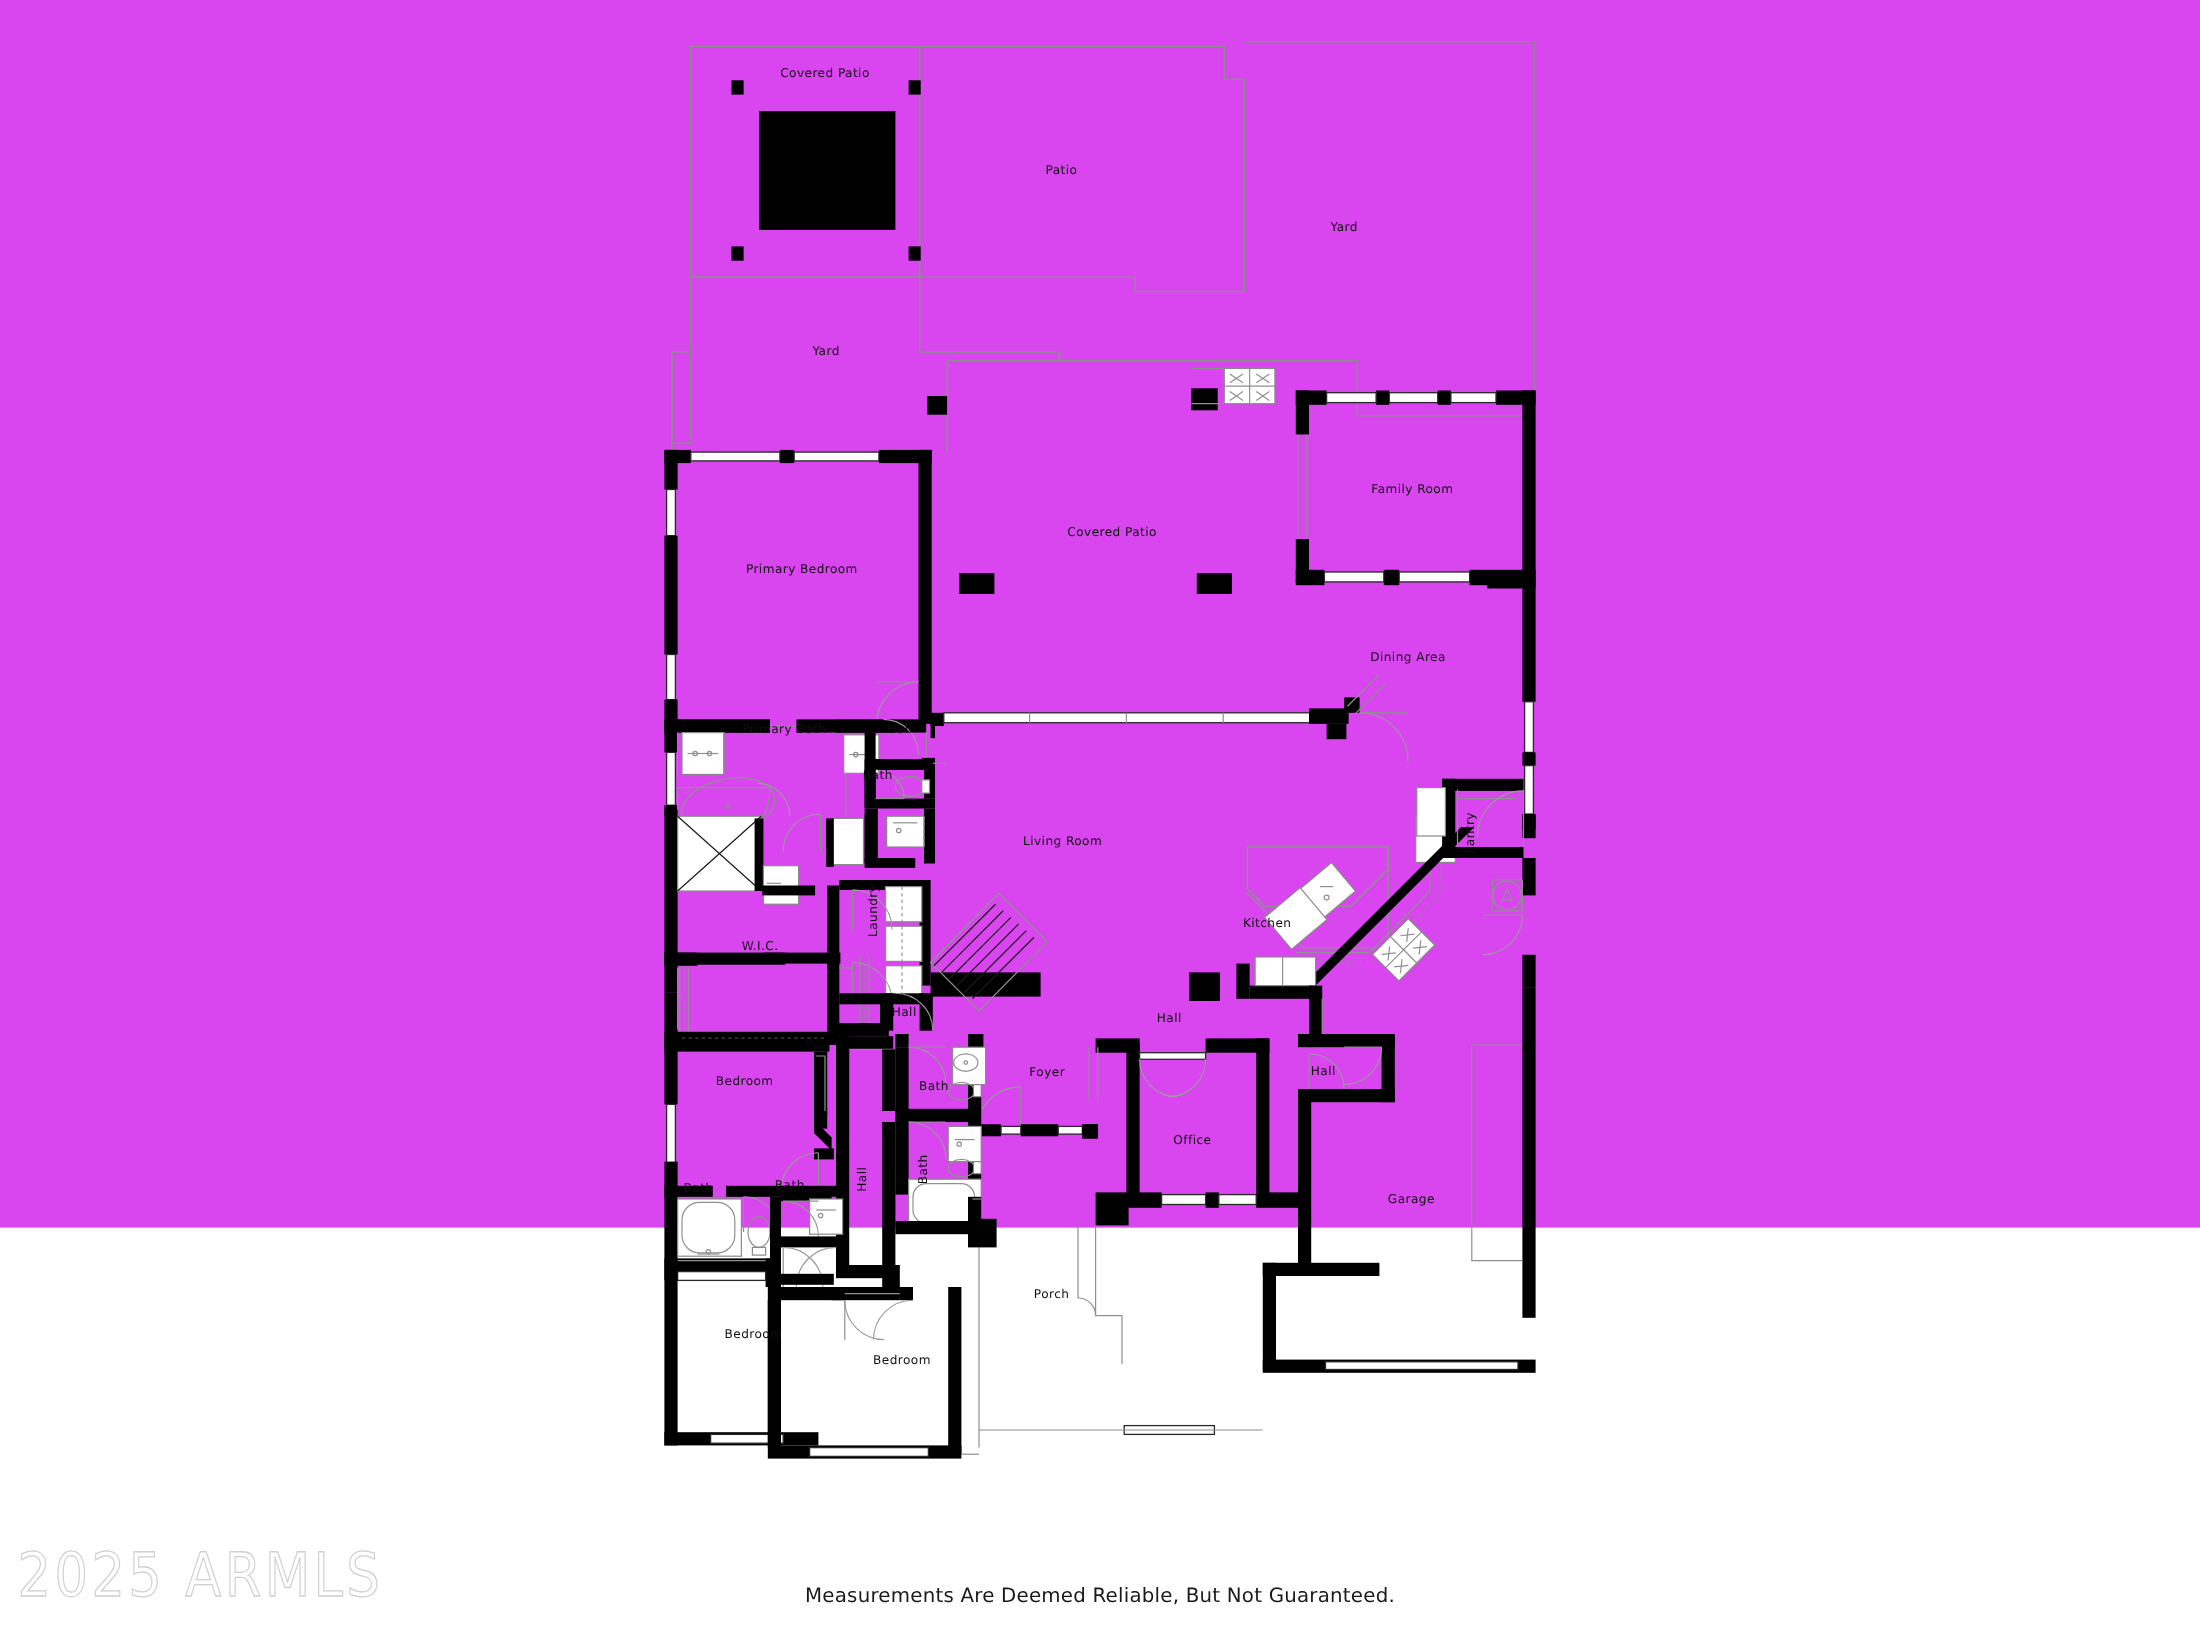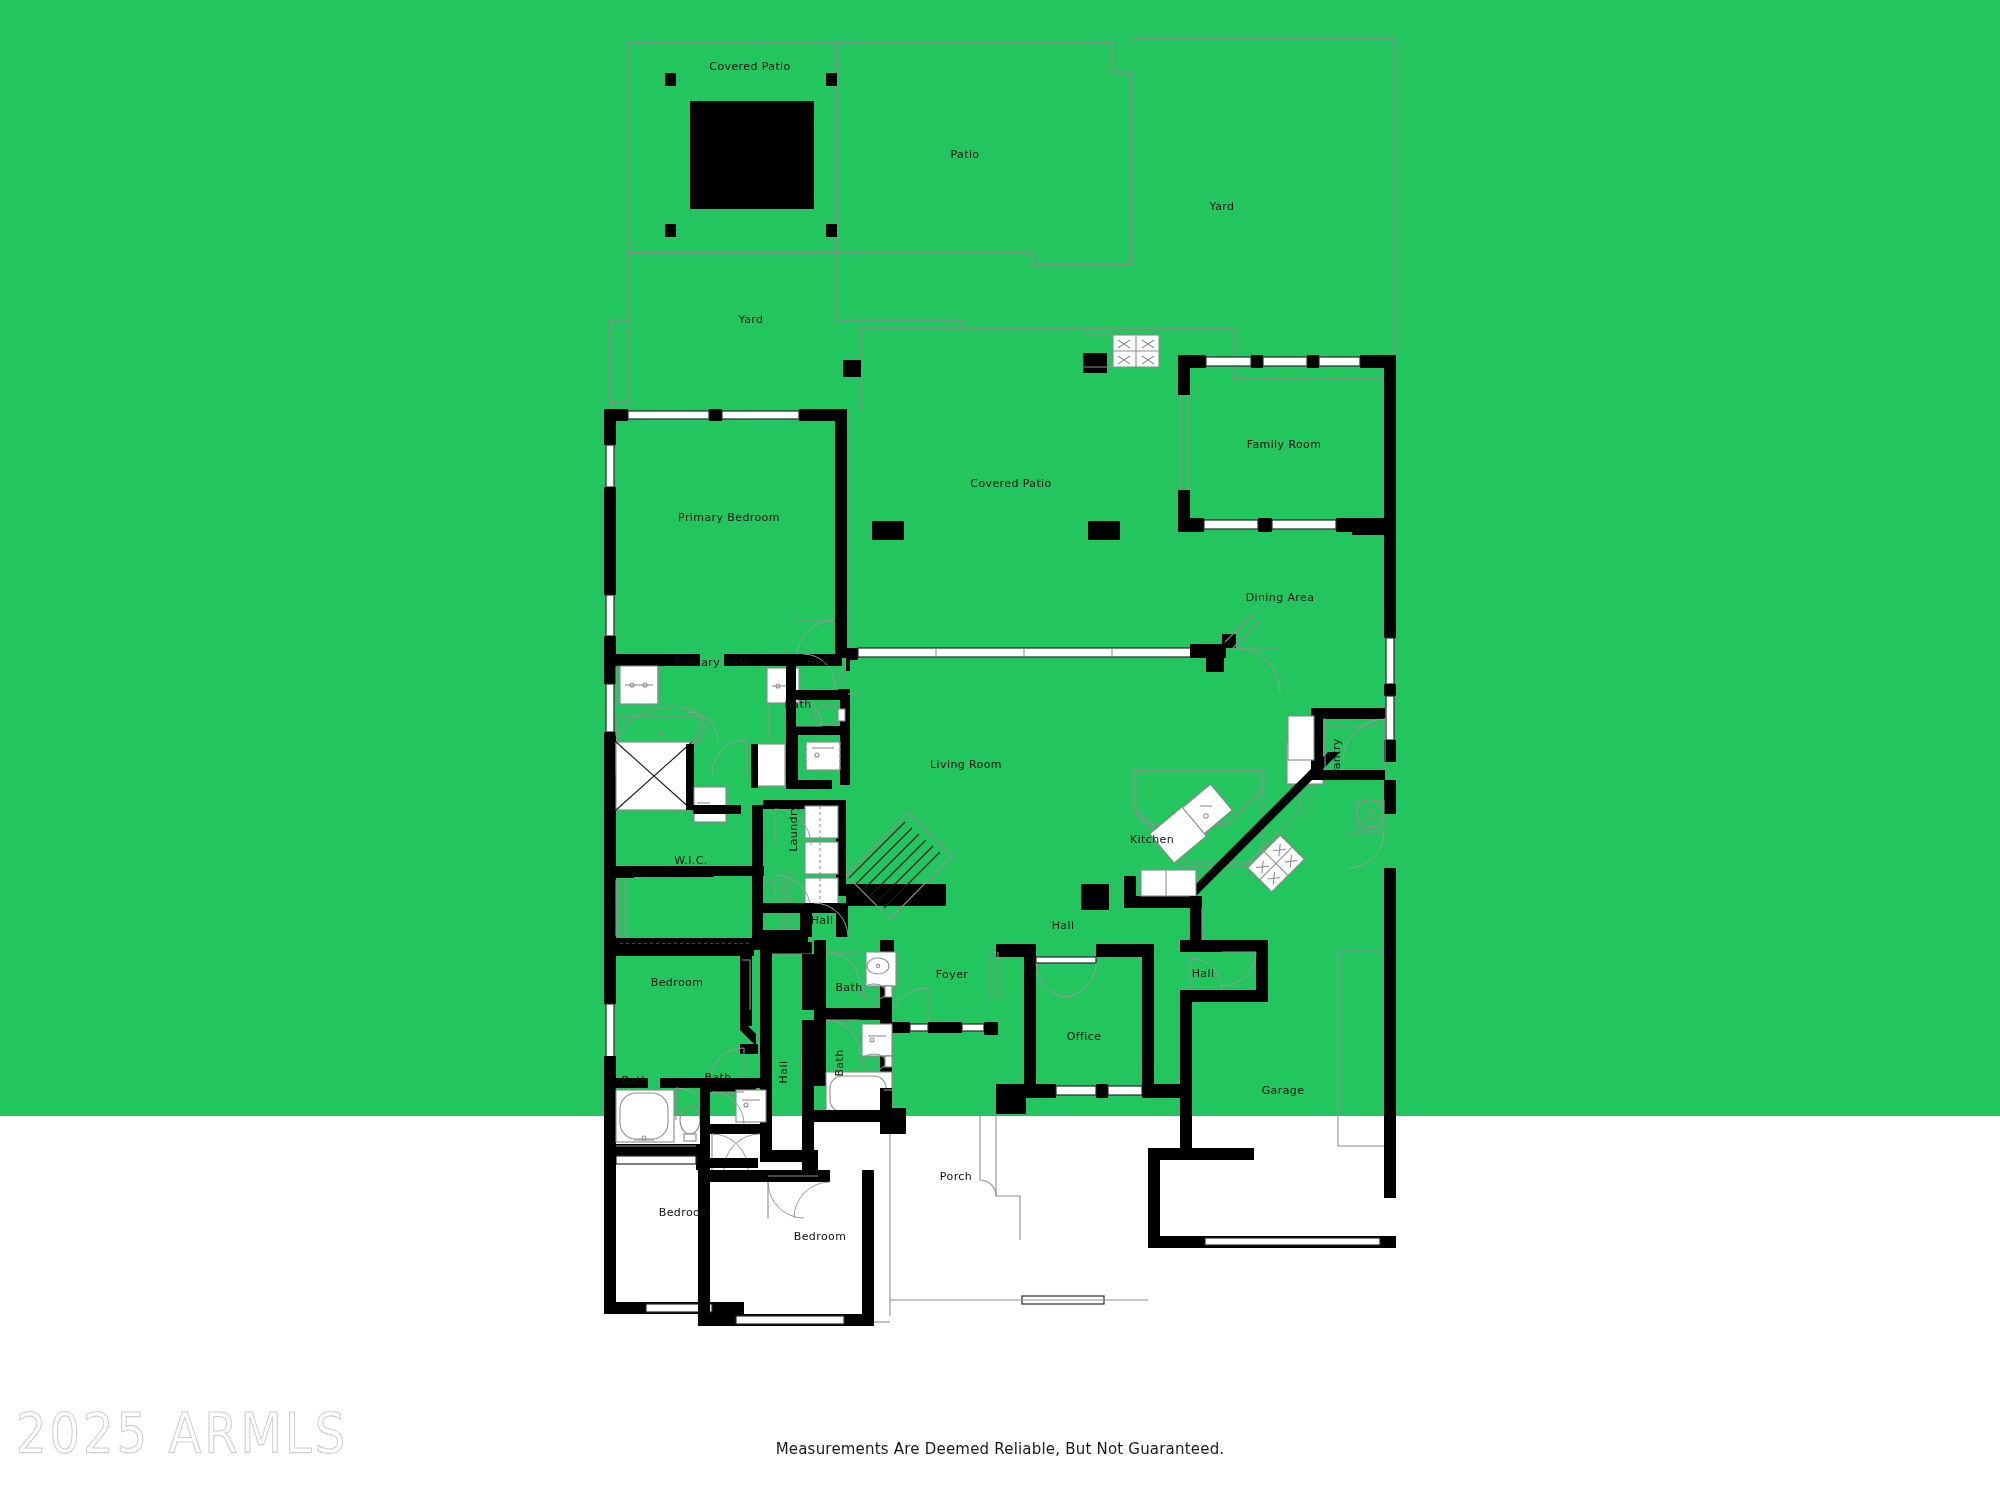--- a/index.html
+++ b/index.html
@@ -8,21 +8,21 @@
     background: #ffffff;
     width: 2000px;
     height: 1500px;
     overflow: hidden;
     font-family: "DejaVu Sans", sans-serif;
   }
   #page {
     position: relative;
     width: 2000px;
     height: 1116px;
-    background: #22c55e;
+    background: #d946ef;
   }
   #plan-svg {
     position: absolute;
     left: 0;
     top: 0;
     width: 2000px;
     height: 1500px;
   }
   .room-label {
     font-family: "DejaVu Sans", sans-serif;
@@ -81,21 +81,21 @@
     fill: none;
   }
 
   #footer-note {
     position: absolute;
     left: 0;
     top: 1440px;
     width: 2000px;
     text-align: center;
     font-family: "DejaVu Sans", sans-serif;
-    font-size: 15px;
+    font-size: 18px;
     color: #1a1a1a;
     letter-spacing: 0.2px;
   }
   #watermark {
     position: absolute;
     left: 16px;
     top: 1400px;
     font-family: "DejaVu Sans", sans-serif;
     font-size: 48px;
     font-weight: 400;

